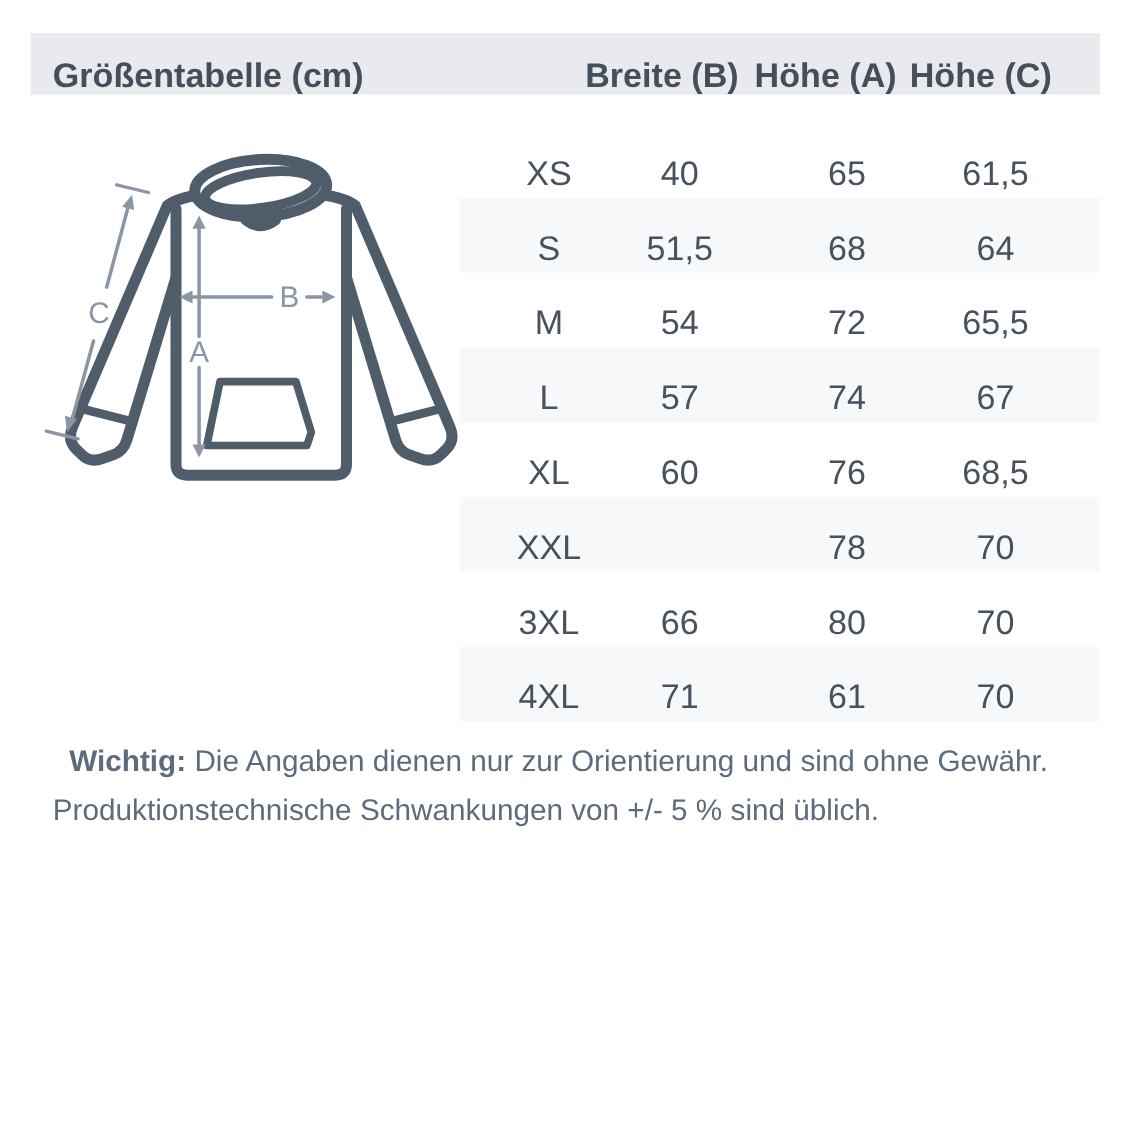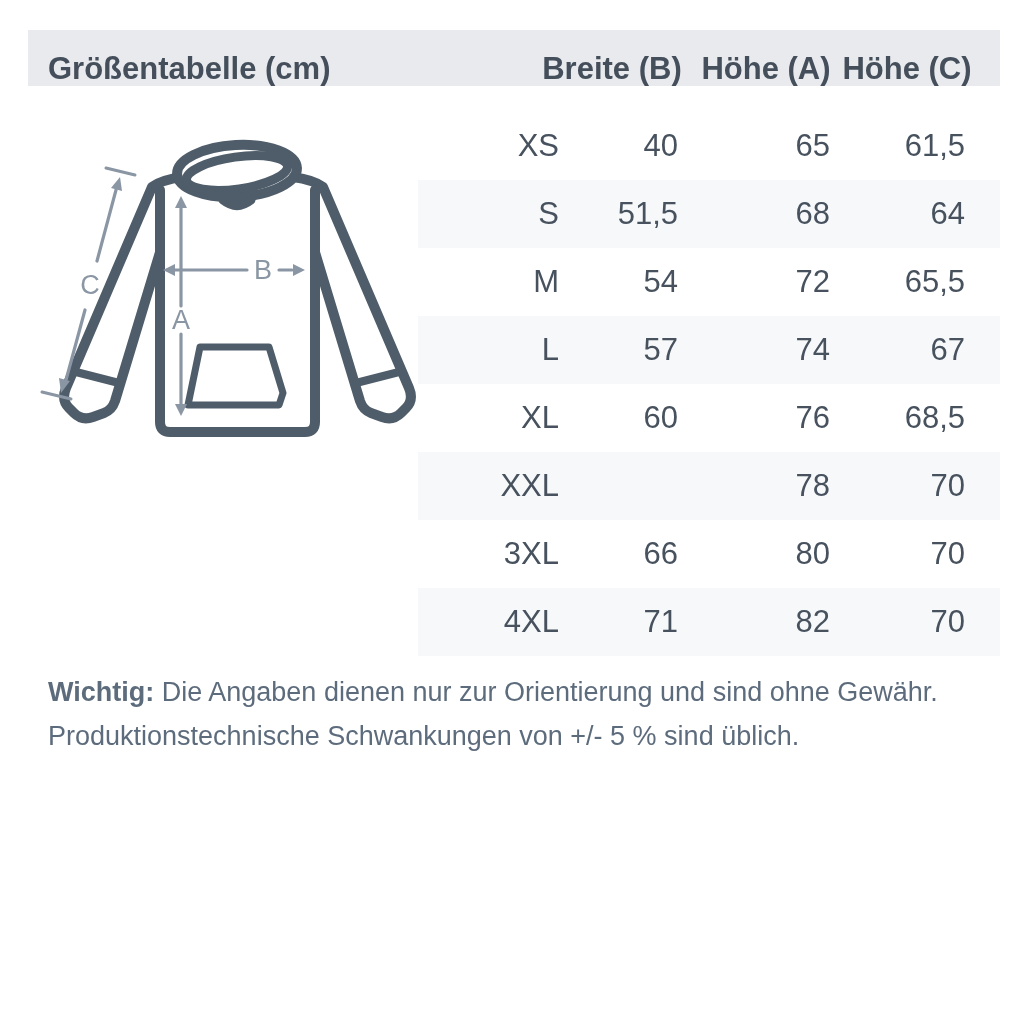--- a/index.html
+++ b/index.html
@@ -13,53 +13,53 @@
   .band{
     position:absolute;left:28px;top:30px;width:972px;height:56px;
     background:#e8eaee;
   }
   .title{
     position:absolute;left:20px;top:0;height:78px;line-height:78px;
     font-size:31px;font-weight:bold;color:#454f5b;white-space:nowrap;
   }
   .colhead{
     position:absolute;top:0;height:78px;line-height:78px;width:160px;
-    text-align:center;font-size:31px;font-weight:bold;color:#454f5b;white-space:nowrap;
+    font-size:31px;font-weight:bold;color:#454f5b;white-space:nowrap;
   }
   .colhead.breite{left:504px}
   .colhead.hoehe{left:658px}
   .colhead.aermel{left:799px}
 
   
   .size-table{position:absolute;left:418px;top:112px;width:582px;}
   .row{position:relative;height:68px;}
   .row.alt{background:#f6f8f9;}
   .cell{
-    position:absolute;top:0;height:68px;line-height:68px;width:120px;
-    text-align:right;font-size:31px;color:#47525e;white-space:nowrap;
+    position:absolute;top:12px;height:68px;line-height:68px;width:120px;
+    text-align:center;font-size:31px;color:#47525e;white-space:nowrap;
   }
   .cell.size{left:21px}
   .cell.breite{left:140px}
   .cell.hoehe{left:292px}
   .cell.aermel{left:427px}
 
   
   .figure{position:absolute;left:40px;top:120px;width:380px;height:330px;}
   .figure svg{display:block;width:100%;height:100%;}
   .dim-label{
     font-family:"Liberation Sans","DejaVu Sans",sans-serif;
     font-size:27px;fill:#8a96a4;
   }
 
   
   .footer{
     position:absolute;left:48px;top:670px;width:912px;
     font-size:27px;line-height:44px;color:#5d6c7d;
   }
-  .footer .lbl{font-weight:bold;}
+  .footer .lbl{font-weight:bold;margin-left:15px;}
 </style>
 </head>
 <body>
 
 <div class="band">
   <div class="title">Größentabelle (cm)</div>
   <div class="colhead breite">Breite (B)</div>
   <div class="colhead hoehe">Höhe (A)</div>
   <div class="colhead aermel">Höhe (C)</div>
 </div>
@@ -144,21 +144,21 @@
   </div>
   <div class="row">
     <div class="cell size">3XL</div>
     <div class="cell breite">66</div>
     <div class="cell hoehe">80</div>
     <div class="cell aermel">70</div>
   </div>
   <div class="row alt">
     <div class="cell size">4XL</div>
     <div class="cell breite">71</div>
-    <div class="cell hoehe">82</div>
+    <div class="cell hoehe">61</div>
     <div class="cell aermel">70</div>
   </div>
 </div>
 
 <div class="footer">
   <div><span class="lbl">Wichtig:</span> <span>Die Angaben dienen nur zur Orientierung und sind ohne Gewähr.</span></div>
   <div><span>Produktionstechnische Schwankungen von +/- 5 % sind üblich.</span></div>
 </div>
 
 </body></html>

